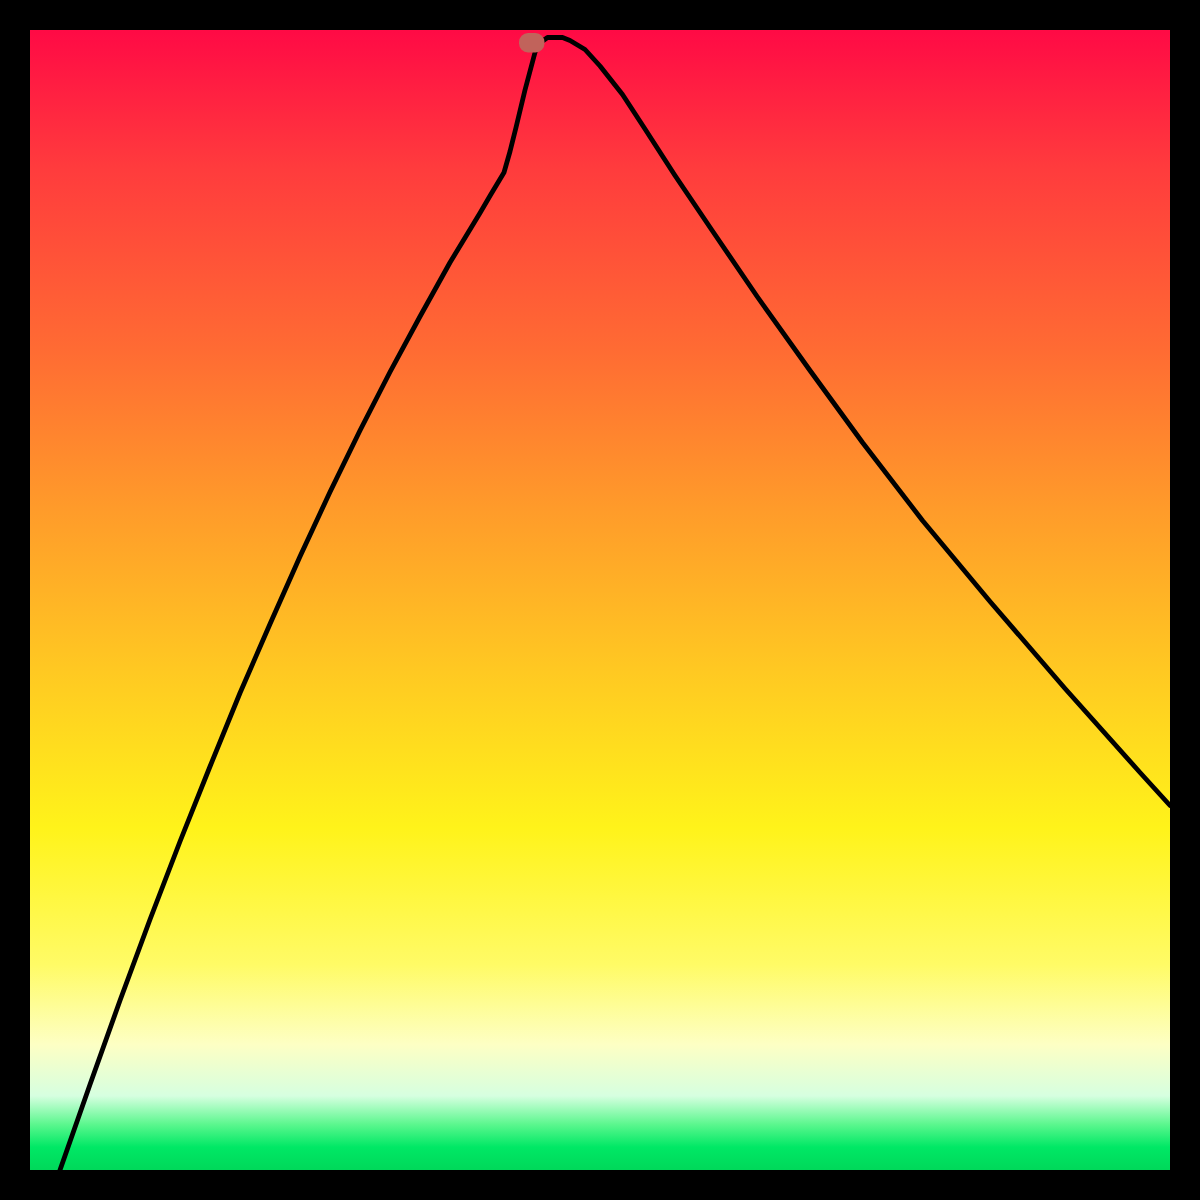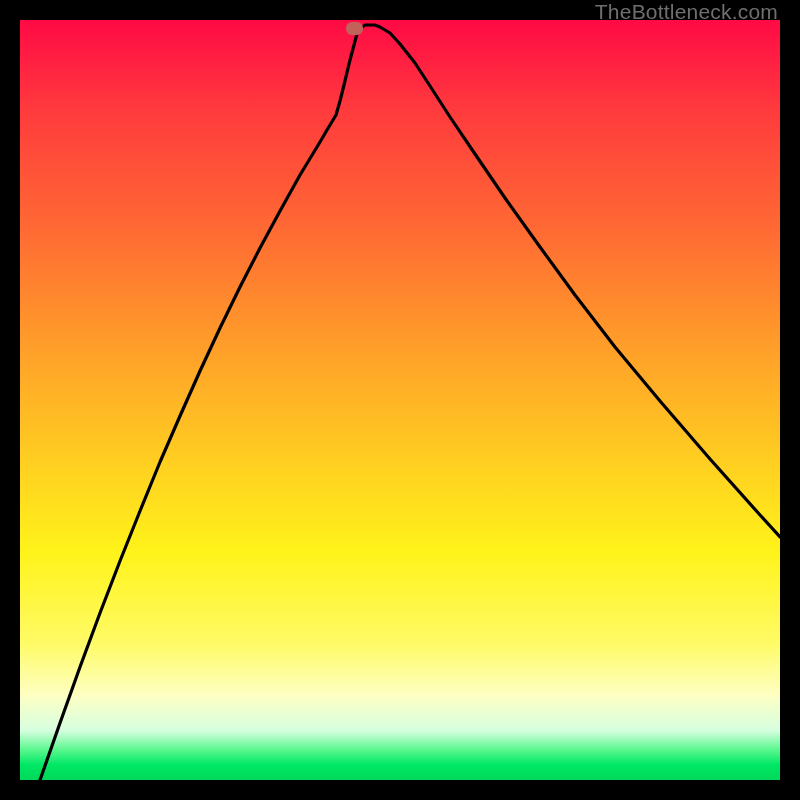--- a/index.html
+++ b/index.html
@@ -66,21 +66,20 @@
     height: 13px;
     border-radius: 6px;
     background: #c1635b;
     z-index: 3;
   }
 </style>
 </head>
 <body>
 
 <div class="frame">
-  <div class="watermark">TheBottleneck.com</div>
   <div class="plot-area">
     <div class="gradient-bg"></div>
     <svg class="curve" viewBox="0 0 760 760" preserveAspectRatio="none">
       <path id="curve-path" fill="none" stroke="#000" stroke-width="3.2" stroke-linecap="round" stroke-linejoin="round" d="M20 760 L40 703 L60 647 L80 593 L100 541 L120 491 L140 442 L160 396 L180 351 L200 308 L220 267 L240 228 L260 191 L280 155 L300 122 L307 110 L316 95 L320 81 L324 65 L330 40 L338 10 L345 5 L350 5 L355 5 L360 7 L370 13 L380 24 L395 43 L410 66 L430 97 L455 134 L485 178 L520 227 L555 275 L595 327 L640 381 L690 439 L740 495 L760 517"></path>
     </svg>
     <div id="marker" class="marker" style="left: 326px; top: 2px;"></div>
   </div>
 </div>
 
 </body></html>

